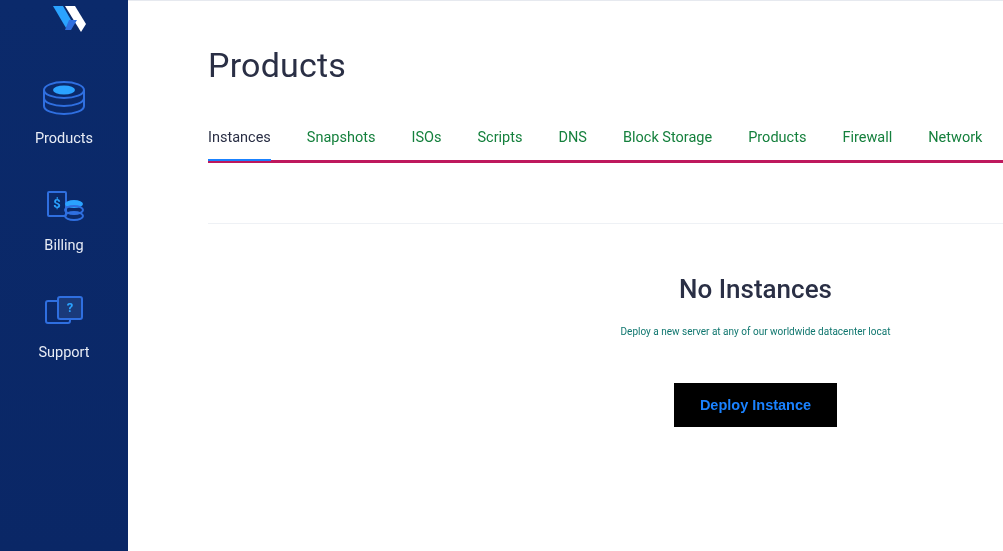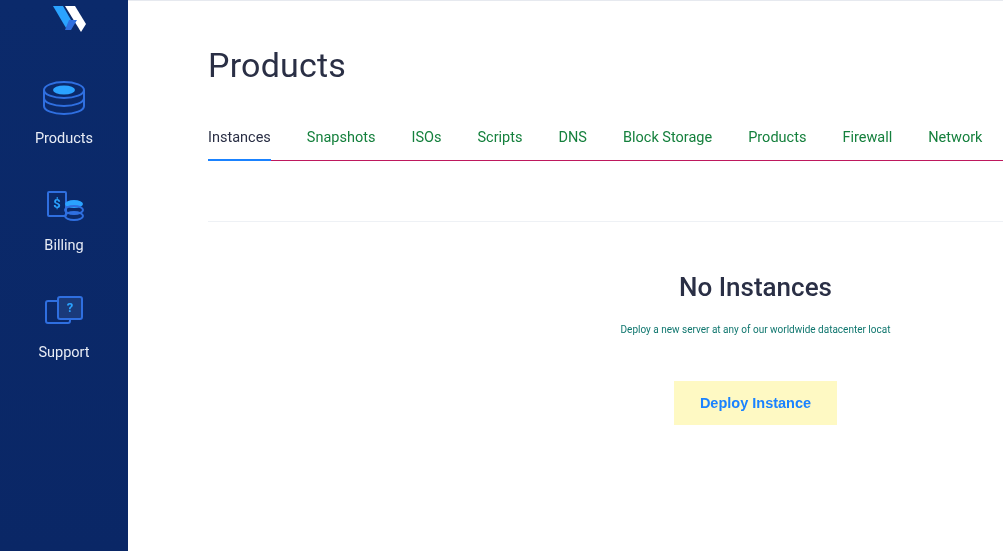--- a/index.html
+++ b/index.html
@@ -66,21 +66,21 @@
     .page-title {
       font-size: 34px;
       font-weight: 400;
       color: #2a2f45;
       letter-spacing: 0.2px;
       margin-bottom: 44px;
     }
     .tabs {
       display: flex;
       gap: 36px;
-      border-bottom: 1px solid #be185d;
+      border-bottom: 3px solid #be185d;
       padding-bottom: 0;
     }
     .tab {
       font-size: 14.5px;
       color: #15803d;
       padding-bottom: 14px;
       cursor: pointer;
       position: relative;
     }
     .tab.active {
@@ -112,21 +112,21 @@
       margin-bottom: 22px;
     }
     .empty-sub {
       font-size: 10px;
       color: #0f766e;
       margin-bottom: 46px;
       white-space: nowrap;
     }
     .deploy-btn {
       display: inline-block;
-      background: #fef9c3;
+      background: #000000;
       color: #1a82ff;
       font-size: 14.5px;
       font-weight: 600;
       padding: 14px 26px;
       border: none;
       cursor: pointer;
     }
   </style>
 </head>
 <body>

